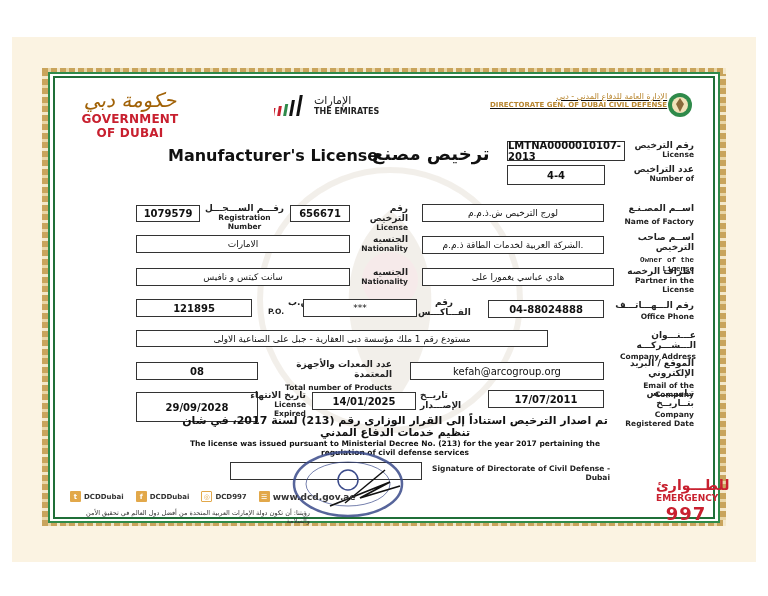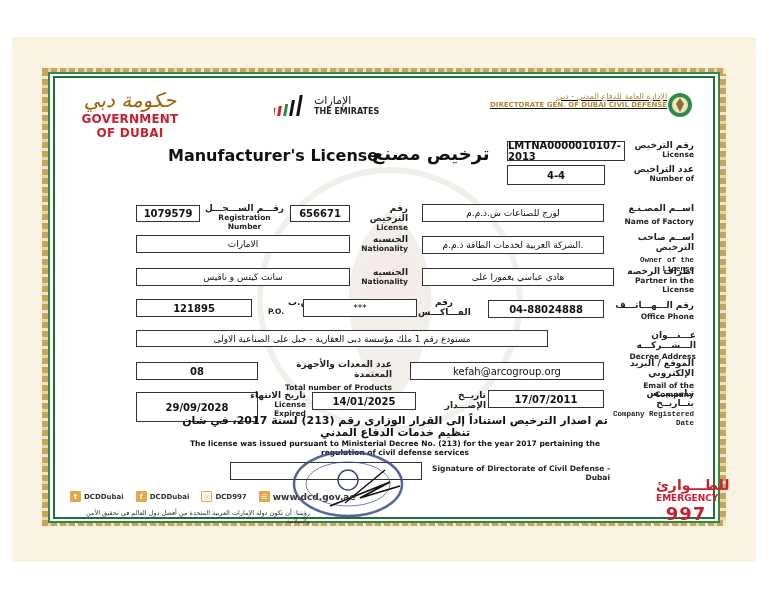--- a/index.html
+++ b/index.html
@@ -115,21 +115,21 @@
 <div class="box bold" style="left:136px; top:205px; width:64px; height:17px;">1079579</div>
 <div class="abs" style="left:202px; top:203px; width:85px;">
   <div class="lbl-ar" style="text-align:center;">رقـــم الســـجـــل</div>
   <div class="lbl-en" style="text-align:center;">Registration Number</div>
 </div>
 <div class="box bold" style="left:290px; top:205px; width:60px; height:17px;">656671</div>
 <div class="abs" style="left:352px; top:203px; width:56px;">
   <div class="lbl-ar">رقم الترخيص</div>
   <div class="lbl-en">License</div>
 </div>
-<div class="box" style="left:422px; top:204px; width:182px; height:18px;">لورج للصناعات ش.ذ.م.م</div>
+<div class="box" style="left:422px; top:204px; width:182px; height:18px;">لورج الترخيص ش.ذ.م.م</div>
 <div class="abs" style="left:610px; top:203px; width:84px;">
   <div class="lbl-ar">اســم المصـنـع</div>
   <div class="lbl-en" style="margin-top:4px;">Name of Factory</div>
 </div>
 
 <div class="box" style="left:136px; top:235px; width:214px; height:18px;">الامارات</div>
 <div class="abs" style="left:352px; top:234px; width:56px;">
   <div class="lbl-ar">الجنسيه</div>
   <div class="lbl-en">Nationality</div>
 </div>
@@ -161,47 +161,47 @@
 </div>
 <div class="box bold" style="left:488px; top:300px; width:116px; height:18px;">04-88024888</div>
 <div class="abs" style="left:610px; top:300px; width:84px;">
   <div class="lbl-ar">رقم الـــهـــاتـــف</div>
   <div class="lbl-en" style="margin-top:2px;">Office Phone</div>
 </div>
 
 <div class="box" style="left:136px; top:330px; width:412px; height:17px;">مستودع رقم 1 ملك مؤسسة دبى العقارية - جبل على الصناعية الاولى</div>
 <div class="abs" style="left:606px; top:330px; width:90px;">
   <div class="lbl-ar">عـــنـــوان الـــشـــركـــه</div>
-  <div class="lbl-en" style="margin-top:2px;">Decree Address</div>
+  <div class="lbl-en" style="margin-top:2px;">Company Address</div>
 </div>
 
 <div class="box bold" style="left:136px; top:362px; width:122px; height:18px;">08</div>
 <div class="abs" style="left:282px; top:359px; width:110px;">
   <div class="lbl-ar">عدد المعدات والأجهزة المعتمدة</div>
   <div class="lbl-en" style="margin-top:4px;">Total number of Products approved</div>
 </div>
 <div class="box bold" style="left:410px; top:362px; width:194px; height:18px; font-weight:normal;">kefah@arcogroup.org</div>
 <div class="abs" style="left:610px; top:358px; width:84px;">
   <div class="lbl-ar">الموقع / البريد الإلكتروني</div>
   <div class="lbl-en" style="margin-top:3px;">Email of the Company</div>
 </div>
 
 <div class="box bold" style="left:136px; top:392px; width:122px; height:30px;">29/09/2028</div>
 <div class="abs" style="left:248px; top:390px; width:58px;">
   <div class="lbl-ar">تاريخ الانتهاء</div>
   <div class="lbl-en">License Expired</div>
 </div>
 <div class="box bold" style="left:312px; top:392px; width:104px; height:18px;">14/01/2025</div>
 <div class="abs" style="left:420px; top:390px; width:66px;">
-  <div class="lbl-ar" style="text-align:right;">تاريــخ الإصـــدار</div>
+  <div class="lbl-ar" style="text-align:left;">تاريــخ الإصـــدار</div>
 </div>
 <div class="box bold" style="left:488px; top:390px; width:116px; height:18px;">17/07/2011</div>
 <div class="abs" style="left:610px; top:388px; width:84px;">
   <div class="lbl-ar">تـاســيــس بتــاريــخ</div>
-  <div class="lbl-en" style="margin-top:2px;font-family:Liberation Mono, monospace;">Company Registered Date</div>
+  <div class="lbl-en" style="margin-top:2px;">Company Registered Date</div>
 </div>
 
 <div class="abs decree-ar" style="left:180px; top:415px; width:430px; direction:rtl;">تم اصدار الترخيص استناداً إلى القرار الوزارى رقم (213) لسنة 2017، في شان تنظيم خدمات الدفاع المدني</div>
 <div class="abs decree-en" style="left:180px; top:439px; width:430px;">The license was issued pursuant to Ministerial Decree No. (213) for the year 2017 pertaining the regulation of civil defense services</div>
 
 <div class="box" style="left:230px; top:462px; width:192px; height:18px;"></div>
 <div class="abs" style="left:428px; top:461px; width:182px;">
   <div class="lbl-en" style="margin-top:3px;">Signature of Directorate of Civil Defense - Dubai</div>
 </div>
 <svg class="stamp" viewBox="0 0 120 70">

